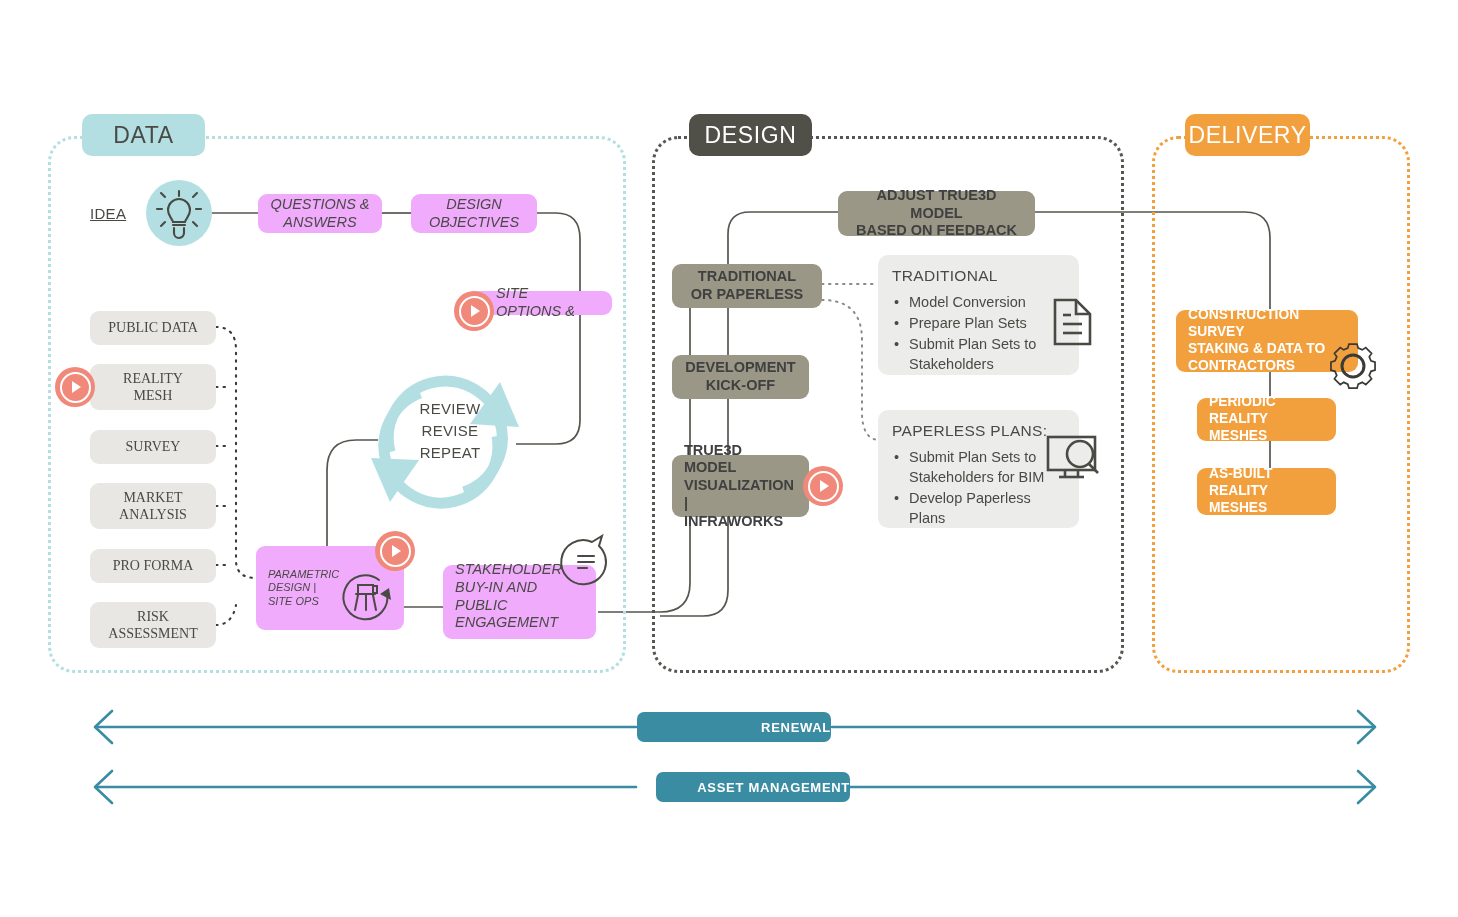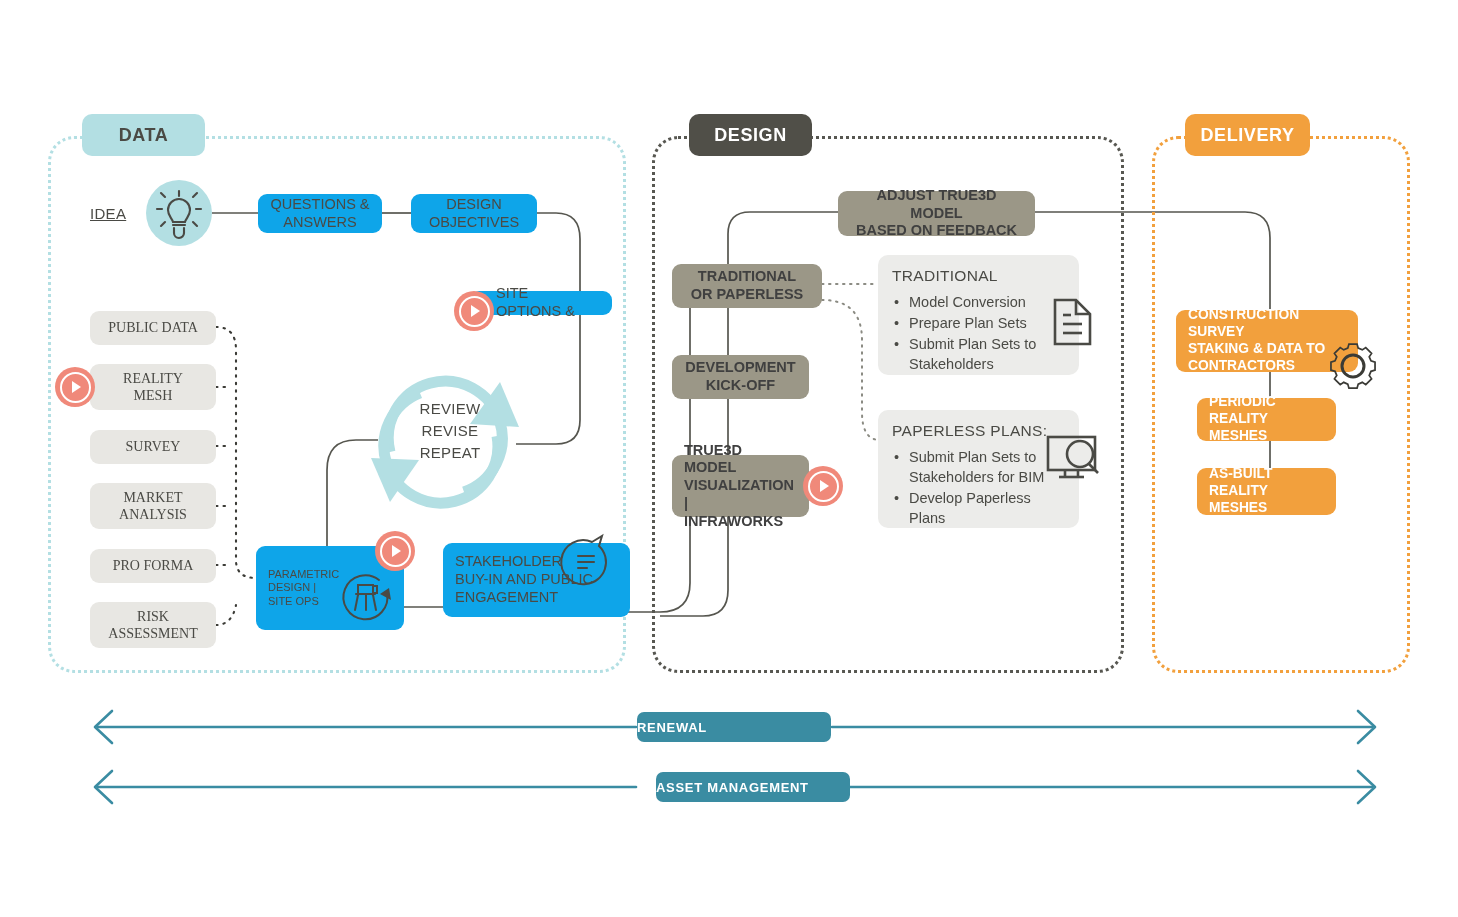--- a/index.html
+++ b/index.html
@@ -9,31 +9,31 @@
   #stage{position:relative;width:1458px;height:917px;}
 
   
   .panel{position:absolute;border-radius:26px;box-sizing:border-box;}
   .panel.data{border:3px dotted #b3dfe3;}
   .panel.design{border:3px dotted #575751;}
   .panel.delivery{border:3px dotted #f2a03d;}
 
   
   .badge{position:absolute;display:flex;align-items:center;justify-content:center;
-         border-radius:10px;font-size:18px;letter-spacing:.6px;font-weight:700;
+         border-radius:10px;font-size:23px;letter-spacing:.6px;font-weight:400;
          box-sizing:border-box;}
   .badge.data{background:#b3dfe3;color:#4a4a45;}
   .badge.design{background:#504f48;color:#ffffff;}
   .badge.delivery{background:#f2a03d;color:#ffffff;}
 
   
   .node{position:absolute;display:flex;align-items:center;border-radius:9px;
         box-sizing:border-box;padding:7px 12px;line-height:1.22;}
   .node span.lbl{display:block;}
-  .node.teal{background:#0ea5e9;color:#4a4a45;}
+  .node.teal{background:#f0abfc;color:#4a4a45;font-style:italic;}
   .node.grayfill{background:#e8e7e3;color:#4a4a45;font-family:Liberation Serif, serif;}
   .node.taupe{background:#9b9787;color:#404040;font-weight:bold;}
   .node.orange{background:#f2a03d;color:#ffffff;font-weight:bold;}
   .node.center{justify-content:center;text-align:center;}
 
   
   .card{position:absolute;background:#ececea;border-radius:10px;box-sizing:border-box;
         padding:12px 14px;color:#4a4a45;}
   .card .card-title{font-size:15.5px;letter-spacing:.3px;margin-bottom:7px;}
   .card ul{margin:0;padding-left:17px;list-style:none;}
@@ -46,21 +46,21 @@
   .play .ring{width:27px;height:27px;border-radius:50%;border:2px solid #ffffff;
         display:flex;align-items:center;justify-content:center;}
   .play .tri{width:0;height:0;border-left:9px solid #ffffff;
         border-top:6px solid transparent;border-bottom:6px solid transparent;
         margin-left:3px;}
 
   
   .bulbcirc{position:absolute;width:66px;height:66px;border-radius:50%;background:#b3dfe3;}
   .plainlabel{position:absolute;font-size:15px;color:#4a4a45;letter-spacing:.3px;}
   .arrowpill{position:absolute;background:#3a8ca2;color:#ffffff;border-radius:7px;
-       display:flex;align-items:center;justify-content:flex-start;
+       display:flex;align-items:center;justify-content:flex-end;
        font-size:13px;letter-spacing:.7px;font-weight:bold;height:30px;}
   svg.overlay{position:absolute;left:0;top:0;pointer-events:none;}
 </style>
 </head>
 <body>
 
 <div id="stage">
 
   <svg class="overlay" width="1458" height="917">
 
@@ -209,21 +209,21 @@
       <line x1="-1" y1="-3" x2="-1" y2="12"></line>
       <line x1="6" y1="-3" x2="9" y2="12"></line>
     </g>
   </svg>
   <div class="play" style="left:375px;top:531px;">
     <span class="ring">
         <span class="tri"></span>
       </span>
   </div>
 
-  <div class="node teal" style="left:443px;top:543px;width:187px;height:74px;font-size:14.5px;">
+  <div class="node teal" style="left:443px;top:565px;width:153px;height:74px;font-size:14.5px;align-items:flex-end;">
     <span class="lbl" style="white-space:pre-line;">STAKEHOLDER
 BUY-IN AND PUBLIC
 ENGAGEMENT</span>
   </div>
   <svg class="overlay" width="1458" height="917">
     <g transform="translate(586,562)" stroke="#4a4a45" stroke-width="2" fill="none" stroke-linecap="round">
       <path d="M0,-22 A22,22 0 1 1 -6,20 L-16,26 L-13,16 A22,22 0 0 1 0,-22 Z" transform="rotate(180)"></path>
       <line x1="-8" y1="-6" x2="8" y2="-6"></line>
       <line x1="-8" y1="0" x2="8" y2="0"></line>
       <line x1="-8" y1="6" x2="1" y2="6"></line>

